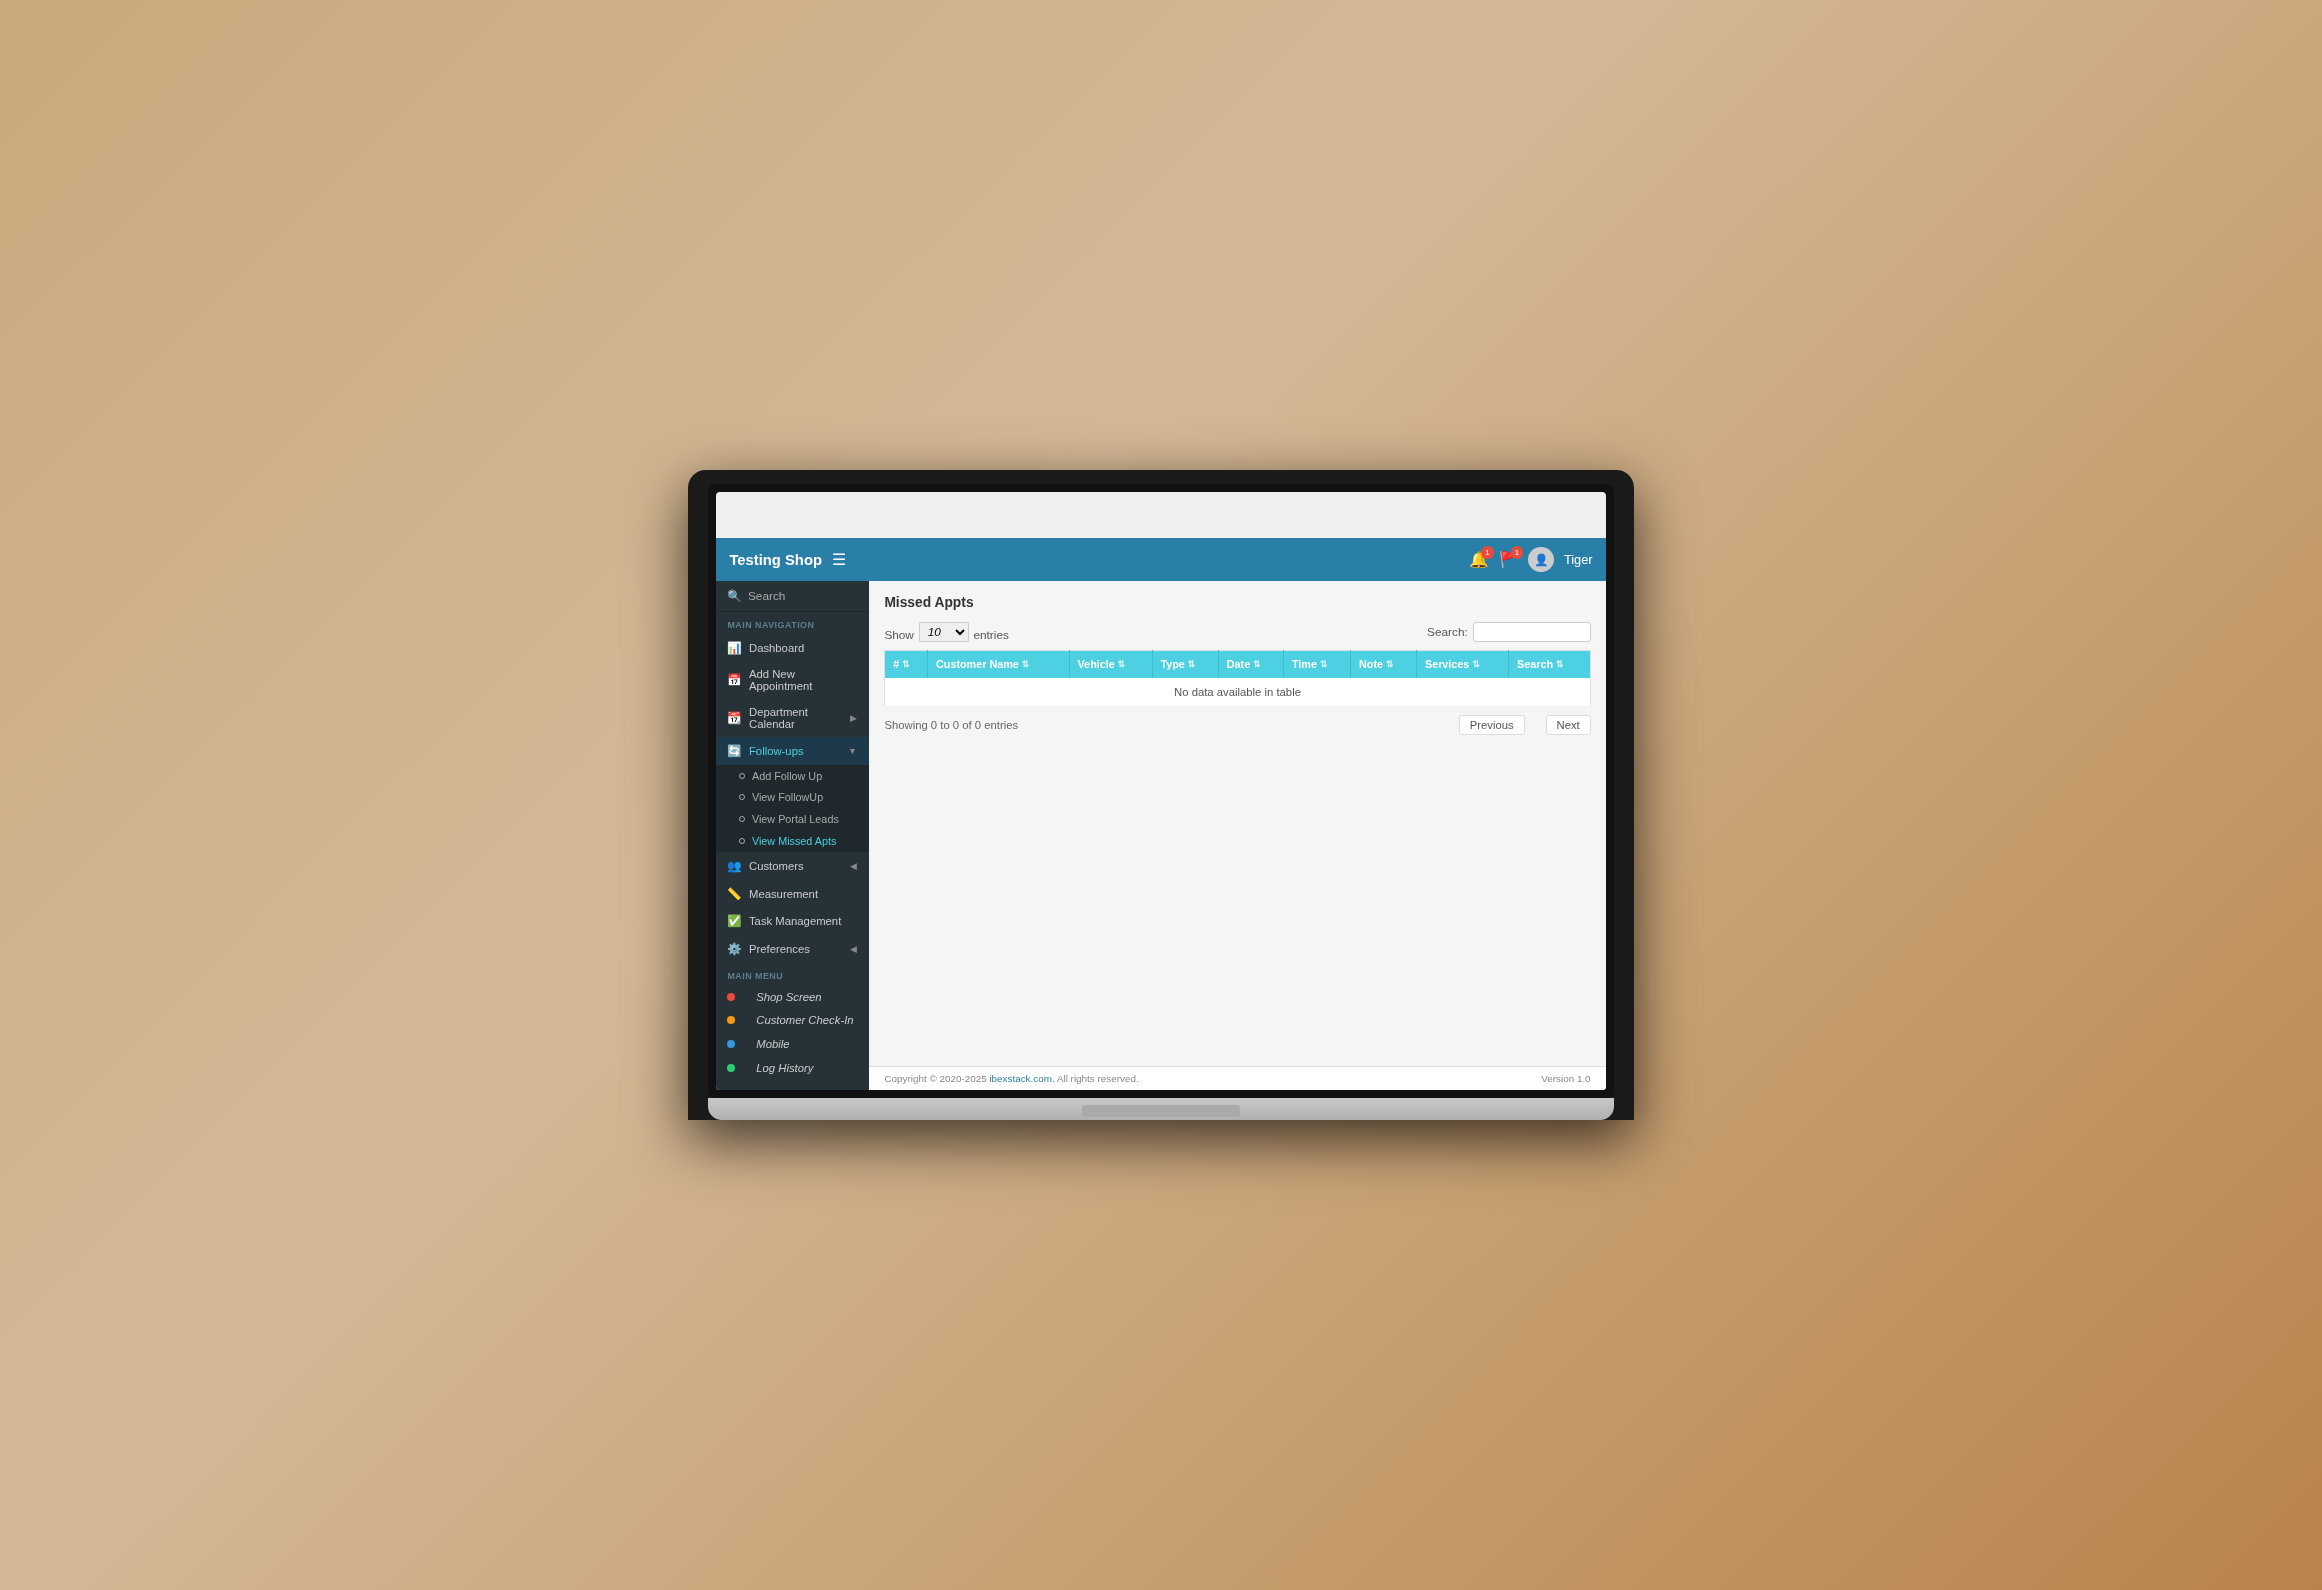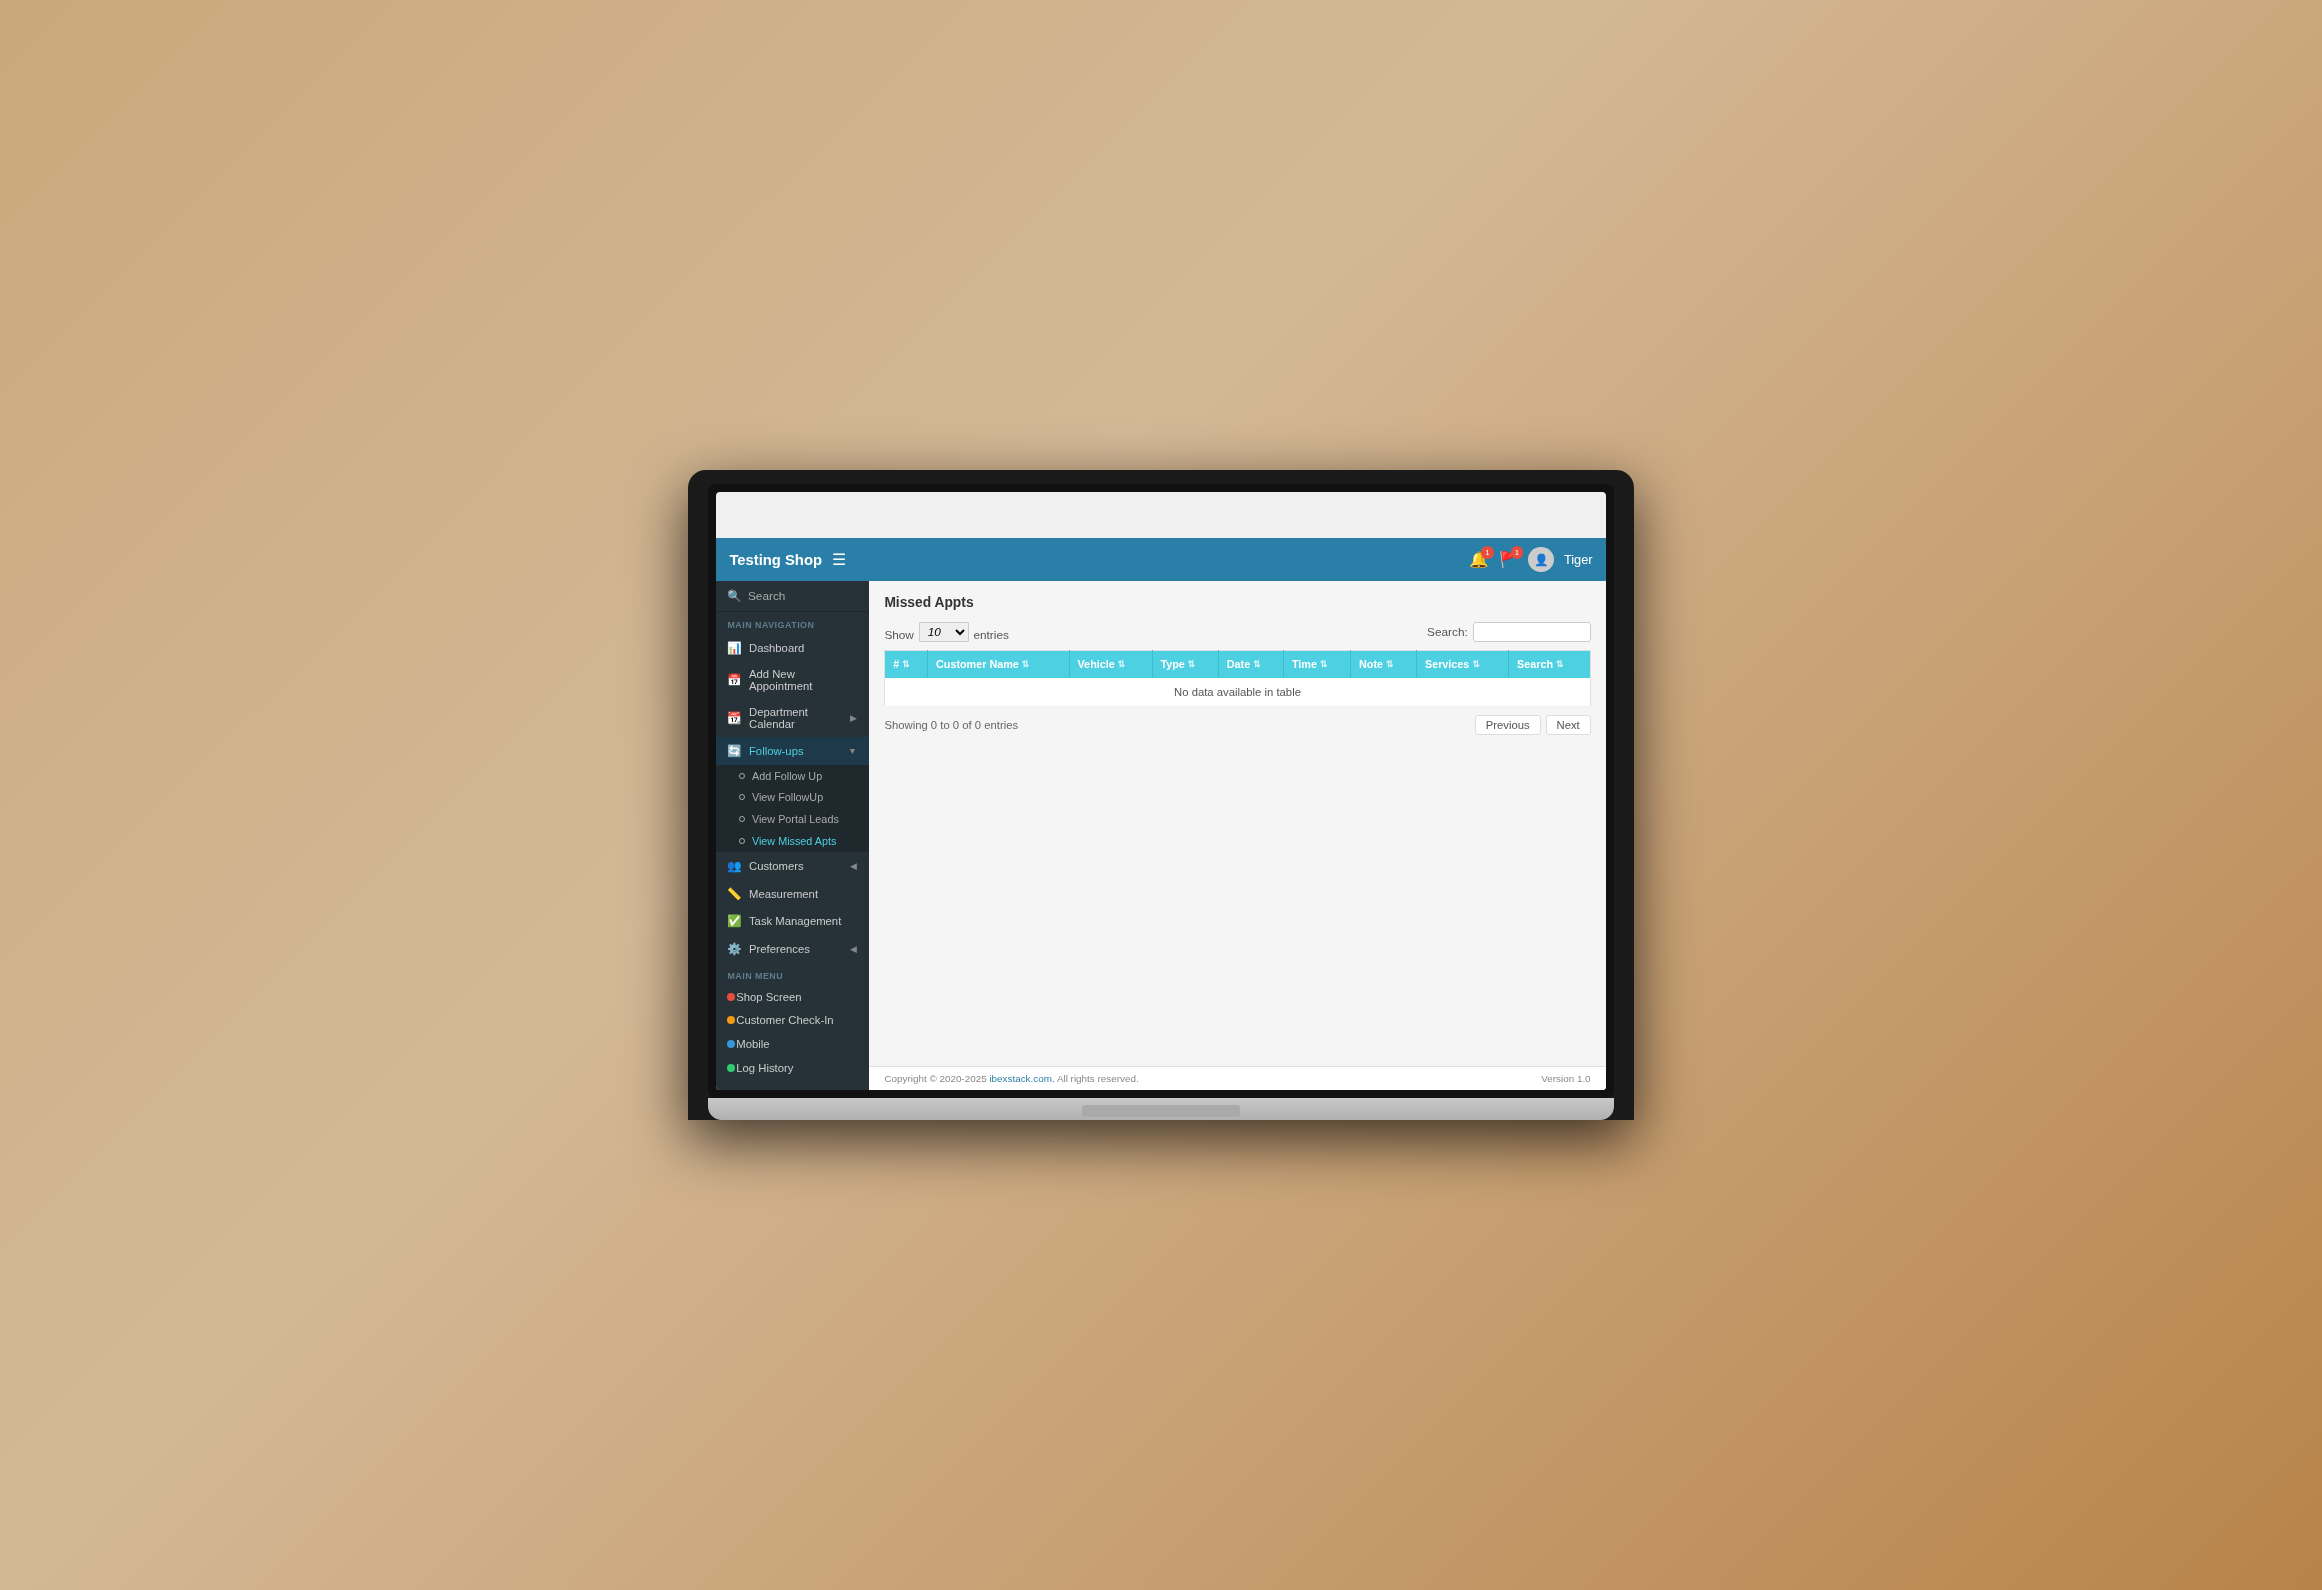--- a/index.html
+++ b/index.html
@@ -209,25 +209,26 @@
       color: #607d8b;
       font-size: 8.9px;
       font-weight: bold;
       padding: 7.9px 11.8px 3.9px 11.8px;
       letter-spacing: 0.5px;
       text-transform: uppercase;
     }
     .main-menu-item {
       display: flex;
       align-items: center;
-      gap: 1px;
+      gap: 21px;
       padding: 5.9px 11.8px;
       color: #ccc;
       cursor: pointer;
       font-size: 11.3px;
+      font-style: italic;
     }
     .dot-red { width: 7.9px; height: 7.9px; border-radius: 50%; background: #e74c3c; flex-shrink: 0; }
     .dot-orange { width: 7.9px; height: 7.9px; border-radius: 50%; background: #f39c12; flex-shrink: 0; }
     .dot-blue { width: 7.9px; height: 7.9px; border-radius: 50%; background: #3498db; flex-shrink: 0; }
     .dot-green { width: 7.9px; height: 7.9px; border-radius: 50%; background: #2ecc71; flex-shrink: 0; }
 
     
     .content {
       flex: 1;
       background: #f5f5f5;
@@ -356,21 +357,21 @@
     .table-footer {
       display: flex;
       align-items: center;
       justify-content: space-between;
       margin-top: 7.9px;
       font-size: 11.3px;
       color: #666;
     }
     .pagination-btns {
       display: flex;
-      gap: 5px;
+      gap: 21px;
       justify-content: flex-end;
     }
     .pagination-btn {
       padding: 3px 9.9px;
       border: 1px solid #ddd;
       border-radius: 3px;
       background: #fff;
       font-size: 11.3px;
       color: #555;
       cursor: pointer;

